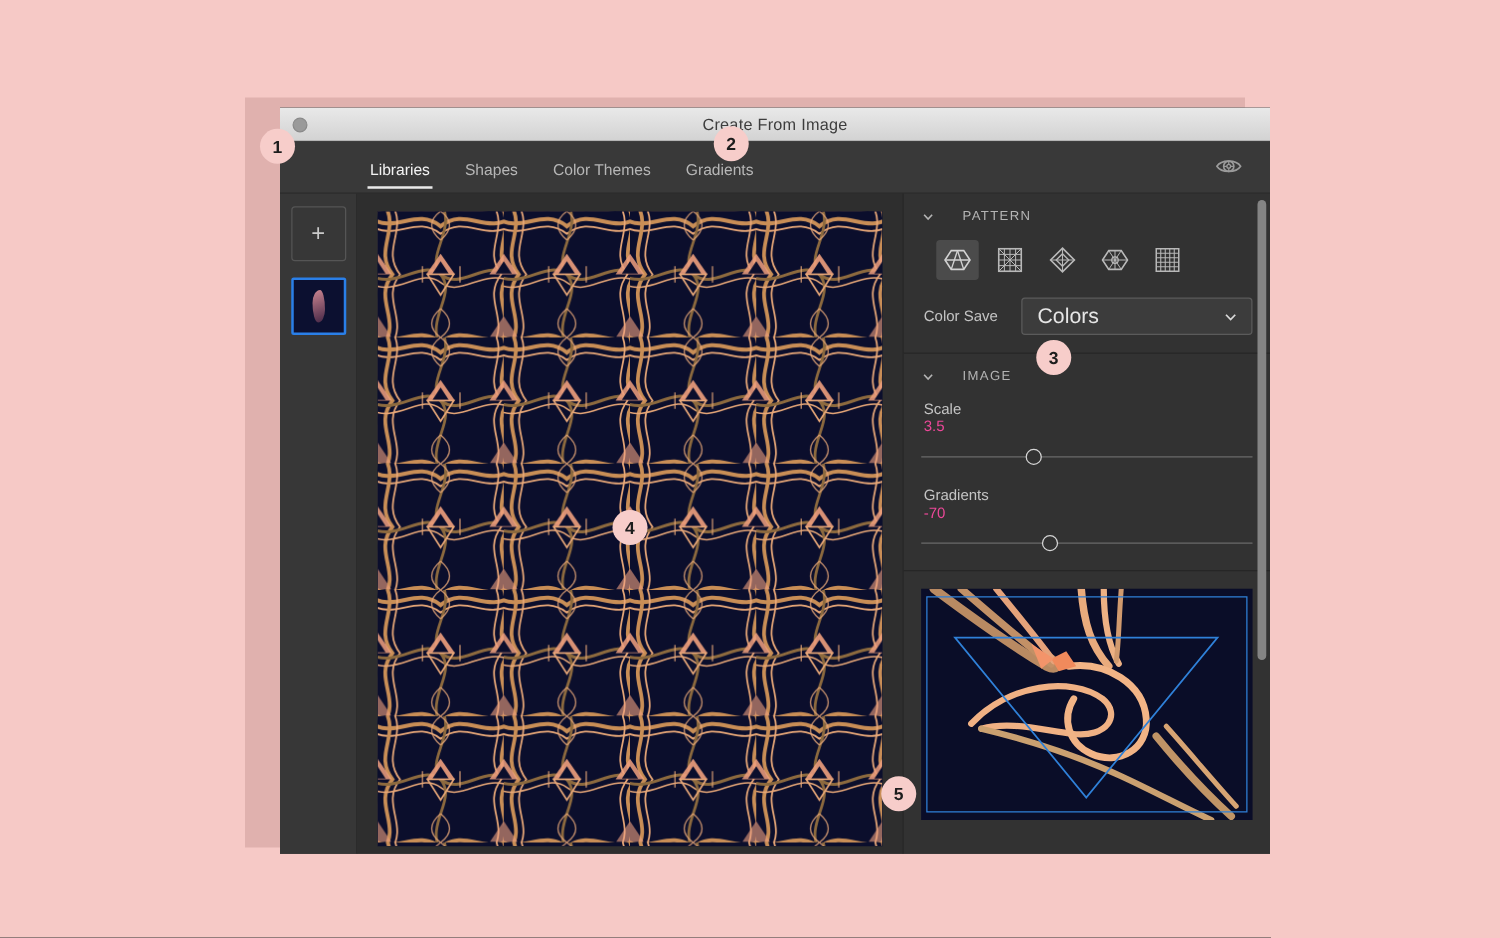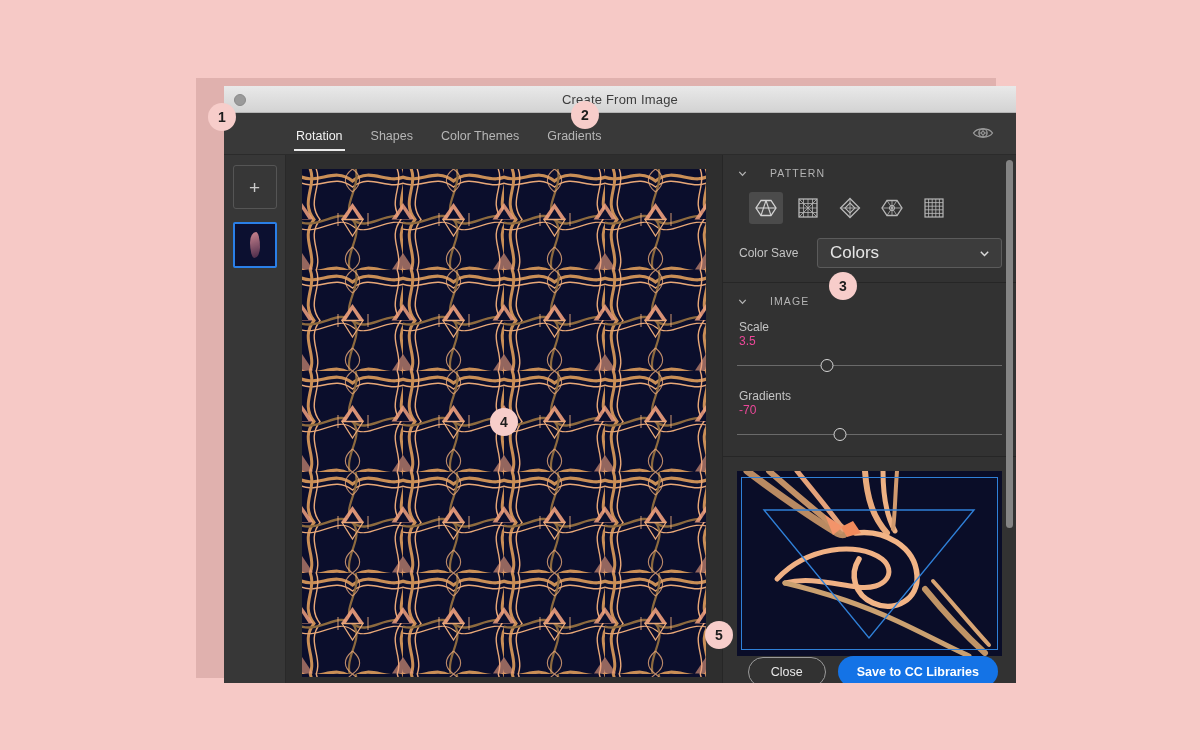--- a/index.html
+++ b/index.html
@@ -279,21 +279,21 @@
 
 <div id="app-window">
 
   <div id="titlebar">
     <div id="close-dot"></div>
     <div class="title">Create From Image</div>
   </div>
 
   <div id="topbar">
     <div id="tabs">
-      <div class="tab active">Rotation</div>
+      <div class="tab active">Libraries</div>
       <div class="tab">Shapes</div>
       <div class="tab">Color Themes</div>
       <div class="tab">Gradients</div>
     </div>
     <div id="eye-icon-btn">
       <svg width="22" height="16" viewBox="0 0 22 16">
         <path d="M1.5 8 C5 2.5, 17 2.5, 20.5 8 C17 13.5, 5 13.5, 1.5 8 Z" fill="none" stroke="#9b9b9b" stroke-width="1.3"></path>
         <circle cx="11" cy="8" r="4.1" fill="none" stroke="#9b9b9b" stroke-width="1.3"></circle>
         <circle cx="11" cy="8" r="1.5" fill="none" stroke="#9b9b9b" stroke-width="1.1"></circle>
         <path d="M11 3.9 L11 6.5 M11 9.5 L11 12.1 M6.9 8 L9.5 8 M12.5 8 L15.1 8" stroke="#9b9b9b" stroke-width="1"></path>
@@ -496,24 +496,20 @@
             <path d="M88 44 L106 56 L96 64 Z" fill="#f3946a"></path>
           </svg>
           <div id="preview-frame">
             <svg width="255" height="171" viewBox="0 0 255 171">
               <polygon points="22,32 232,32 127,160" fill="none" stroke="#2f80d8" stroke-width="1.4"></polygon>
             </svg>
           </div>
         </div>
       </div>
 
-      <div id="footer">
-        <button id="btn-close">Close</button>
-        <button id="btn-save">Save to CC Libraries</button>
-      </div>
 
       <div id="panel-scrollbar"></div>
     </div>
   </div>
 </div>
 
 <div id="badge-1" class="badge">1</div>
 <div id="badge-2" class="badge">2</div>
 <div id="badge-3" class="badge">3</div>
 <div id="badge-5" class="badge">5</div>

